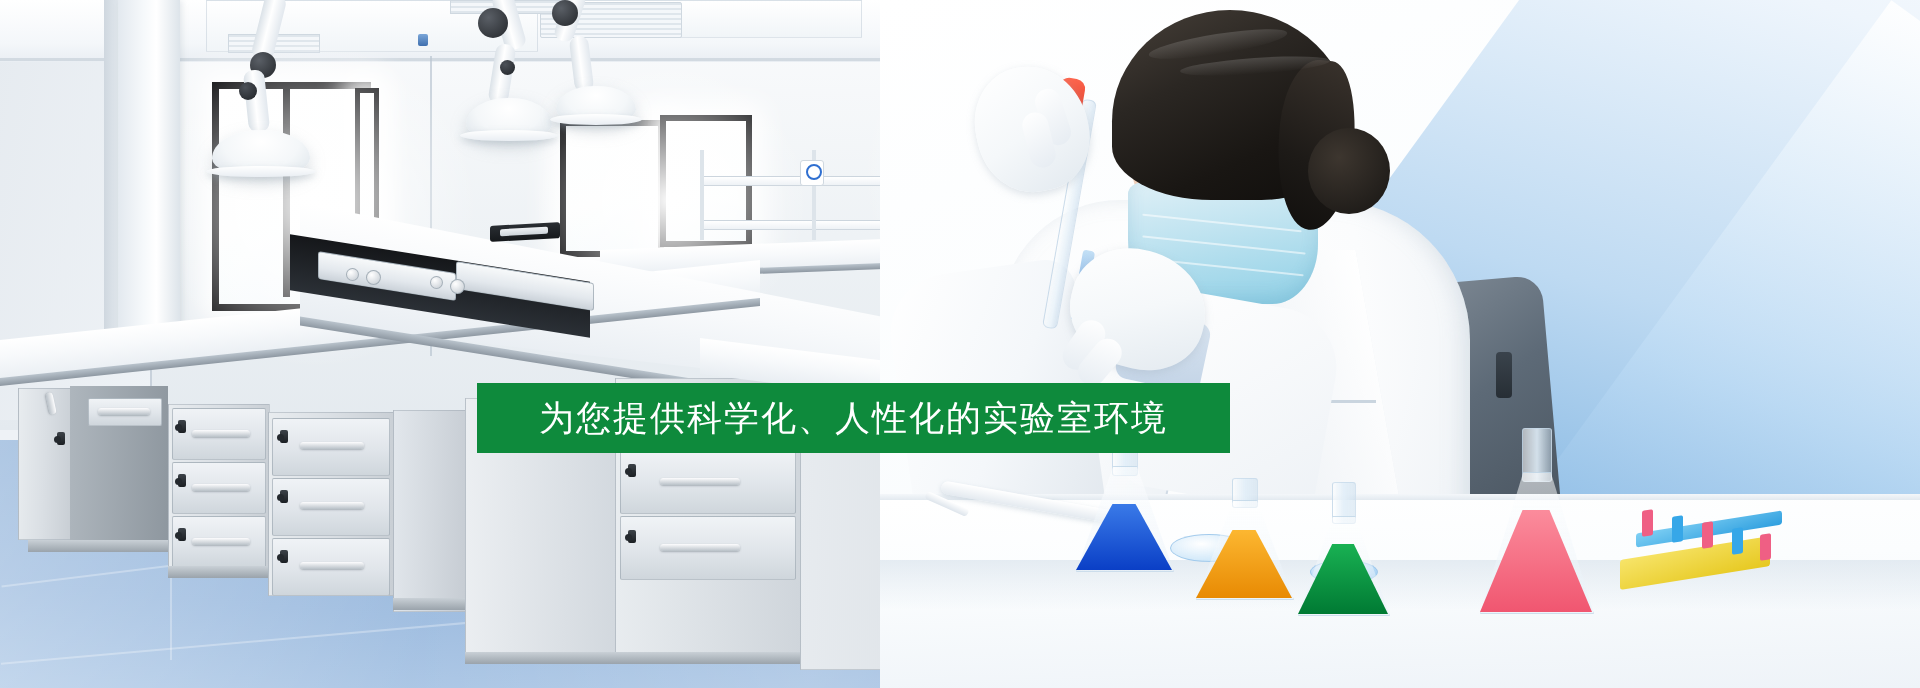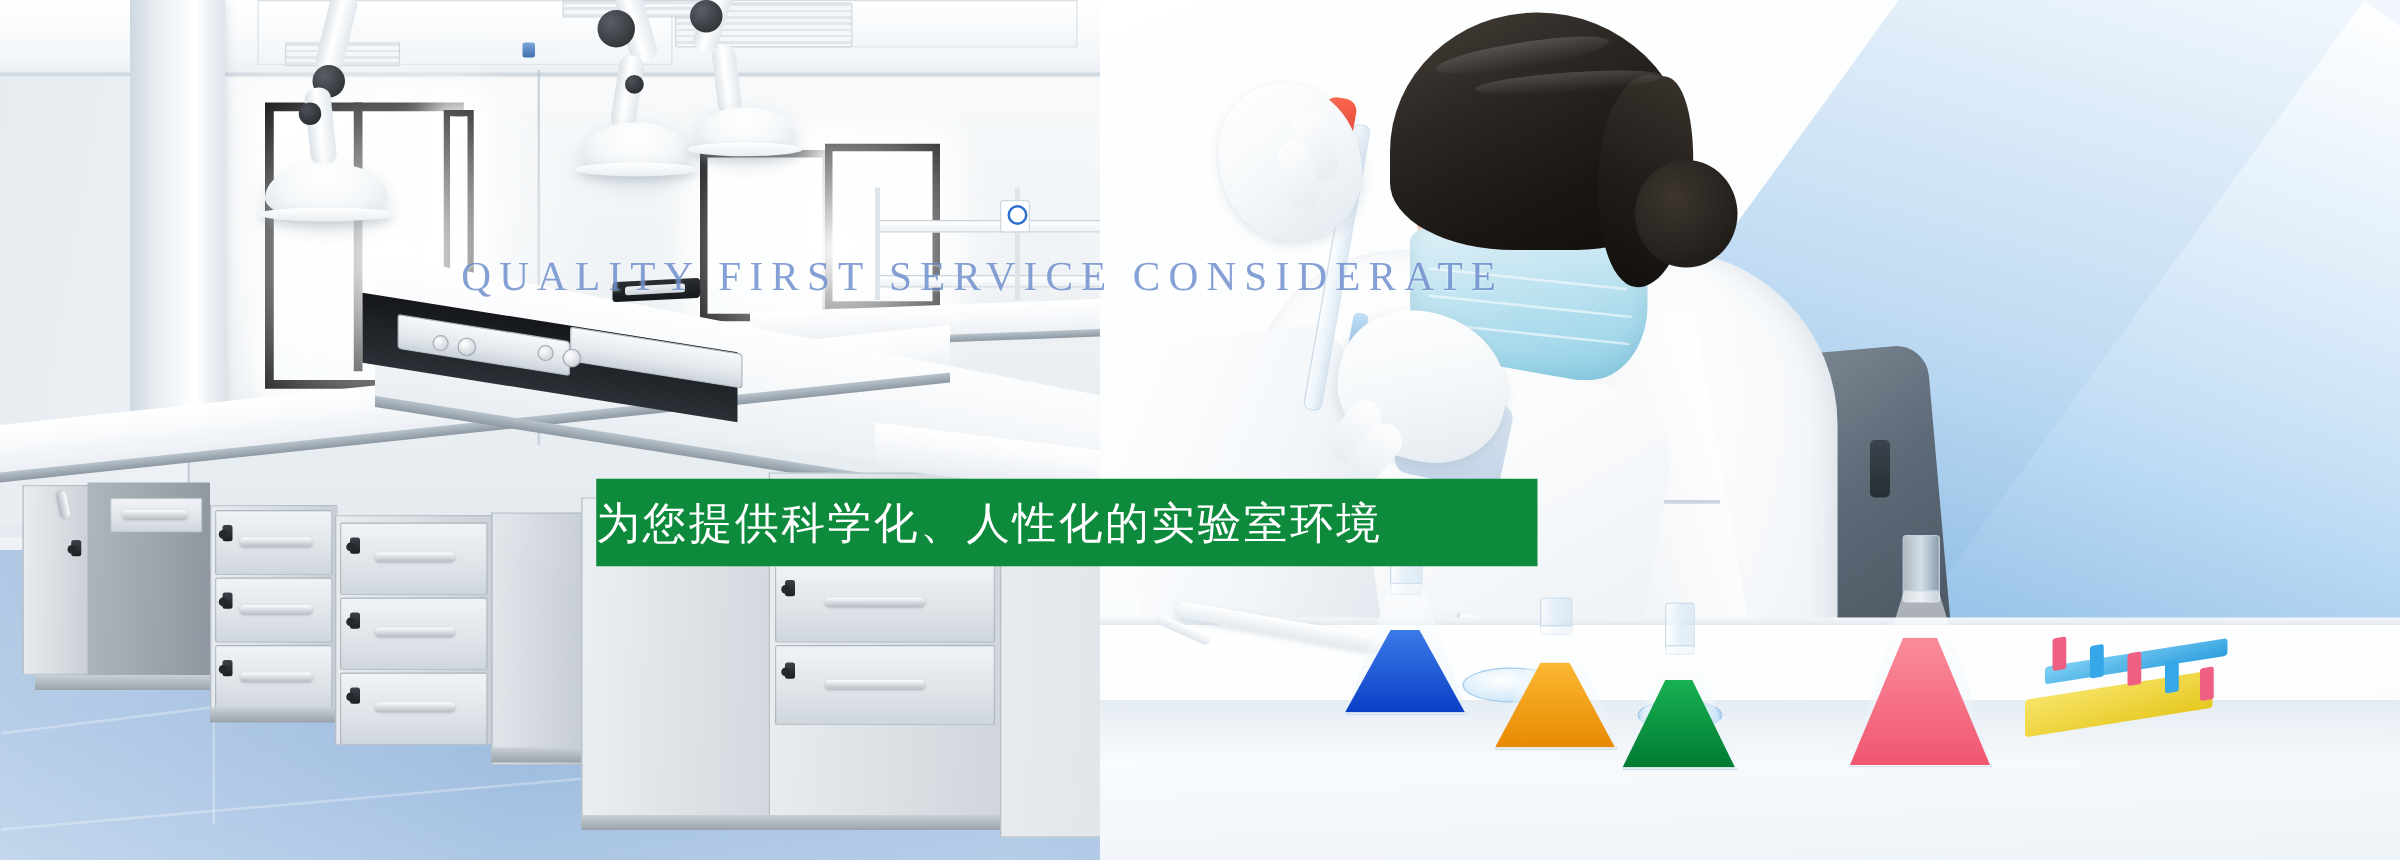--- a/index.html
+++ b/index.html
@@ -424,21 +424,21 @@
   .headline{
     position:absolute;left:596px;top:247px;
     font-size:62px;font-weight:bold;letter-spacing:3px;
     color:#1a52be;
     white-space:nowrap;
     text-shadow:0 2px 4px rgba(255,255,255,.5);
   }
   .subbar{
     position:absolute;left:477px;top:383px;width:753px;height:70px;
     background:#0e8a3c;
-    display:flex;align-items:center;
+    display:flex;align-items:center;justify-content:center;
   }
   .subbar-text{
     font-size:35px;color:#ffffff;letter-spacing:2px;white-space:nowrap;
   }
 </style>
 </head>
 <body>
 
 <div class="banner">
 
@@ -669,19 +669,18 @@
     <div class="rack" style="left:740px;top:548px;width:150px;height:30px;background:linear-gradient(170deg,#f7e469,#e6c81f);transform:skewY(-9deg);"></div>
     <div class="rack" style="left:756px;top:522px;width:146px;height:14px;background:linear-gradient(170deg,#7fd0f4,#2f9fdf);transform:skewY(-9deg);"></div>
     <div class="tube" style="left:762px;top:510px;background:#ef5f84;transform:skewY(-9deg);"></div>
     <div class="tube" style="left:792px;top:516px;background:#36a7e8;transform:skewY(-9deg);"></div>
     <div class="tube" style="left:822px;top:522px;background:#ef5f84;transform:skewY(-9deg);"></div>
     <div class="tube" style="left:852px;top:528px;background:#36a7e8;transform:skewY(-9deg);"></div>
     <div class="tube" style="left:880px;top:534px;background:#ef5f84;transform:skewY(-9deg);"></div>
   </div>
 
   <div class="text-block">
-    <div class="eyebrow">QUALITY FIRST SERVICE CONSIDERATE</div>
     <div class="subbar">
       <span class="subbar-text">为您提供科学化、人性化的实验室环境</span>
     </div>
   </div>
 
 </div>
 
 </body></html>

